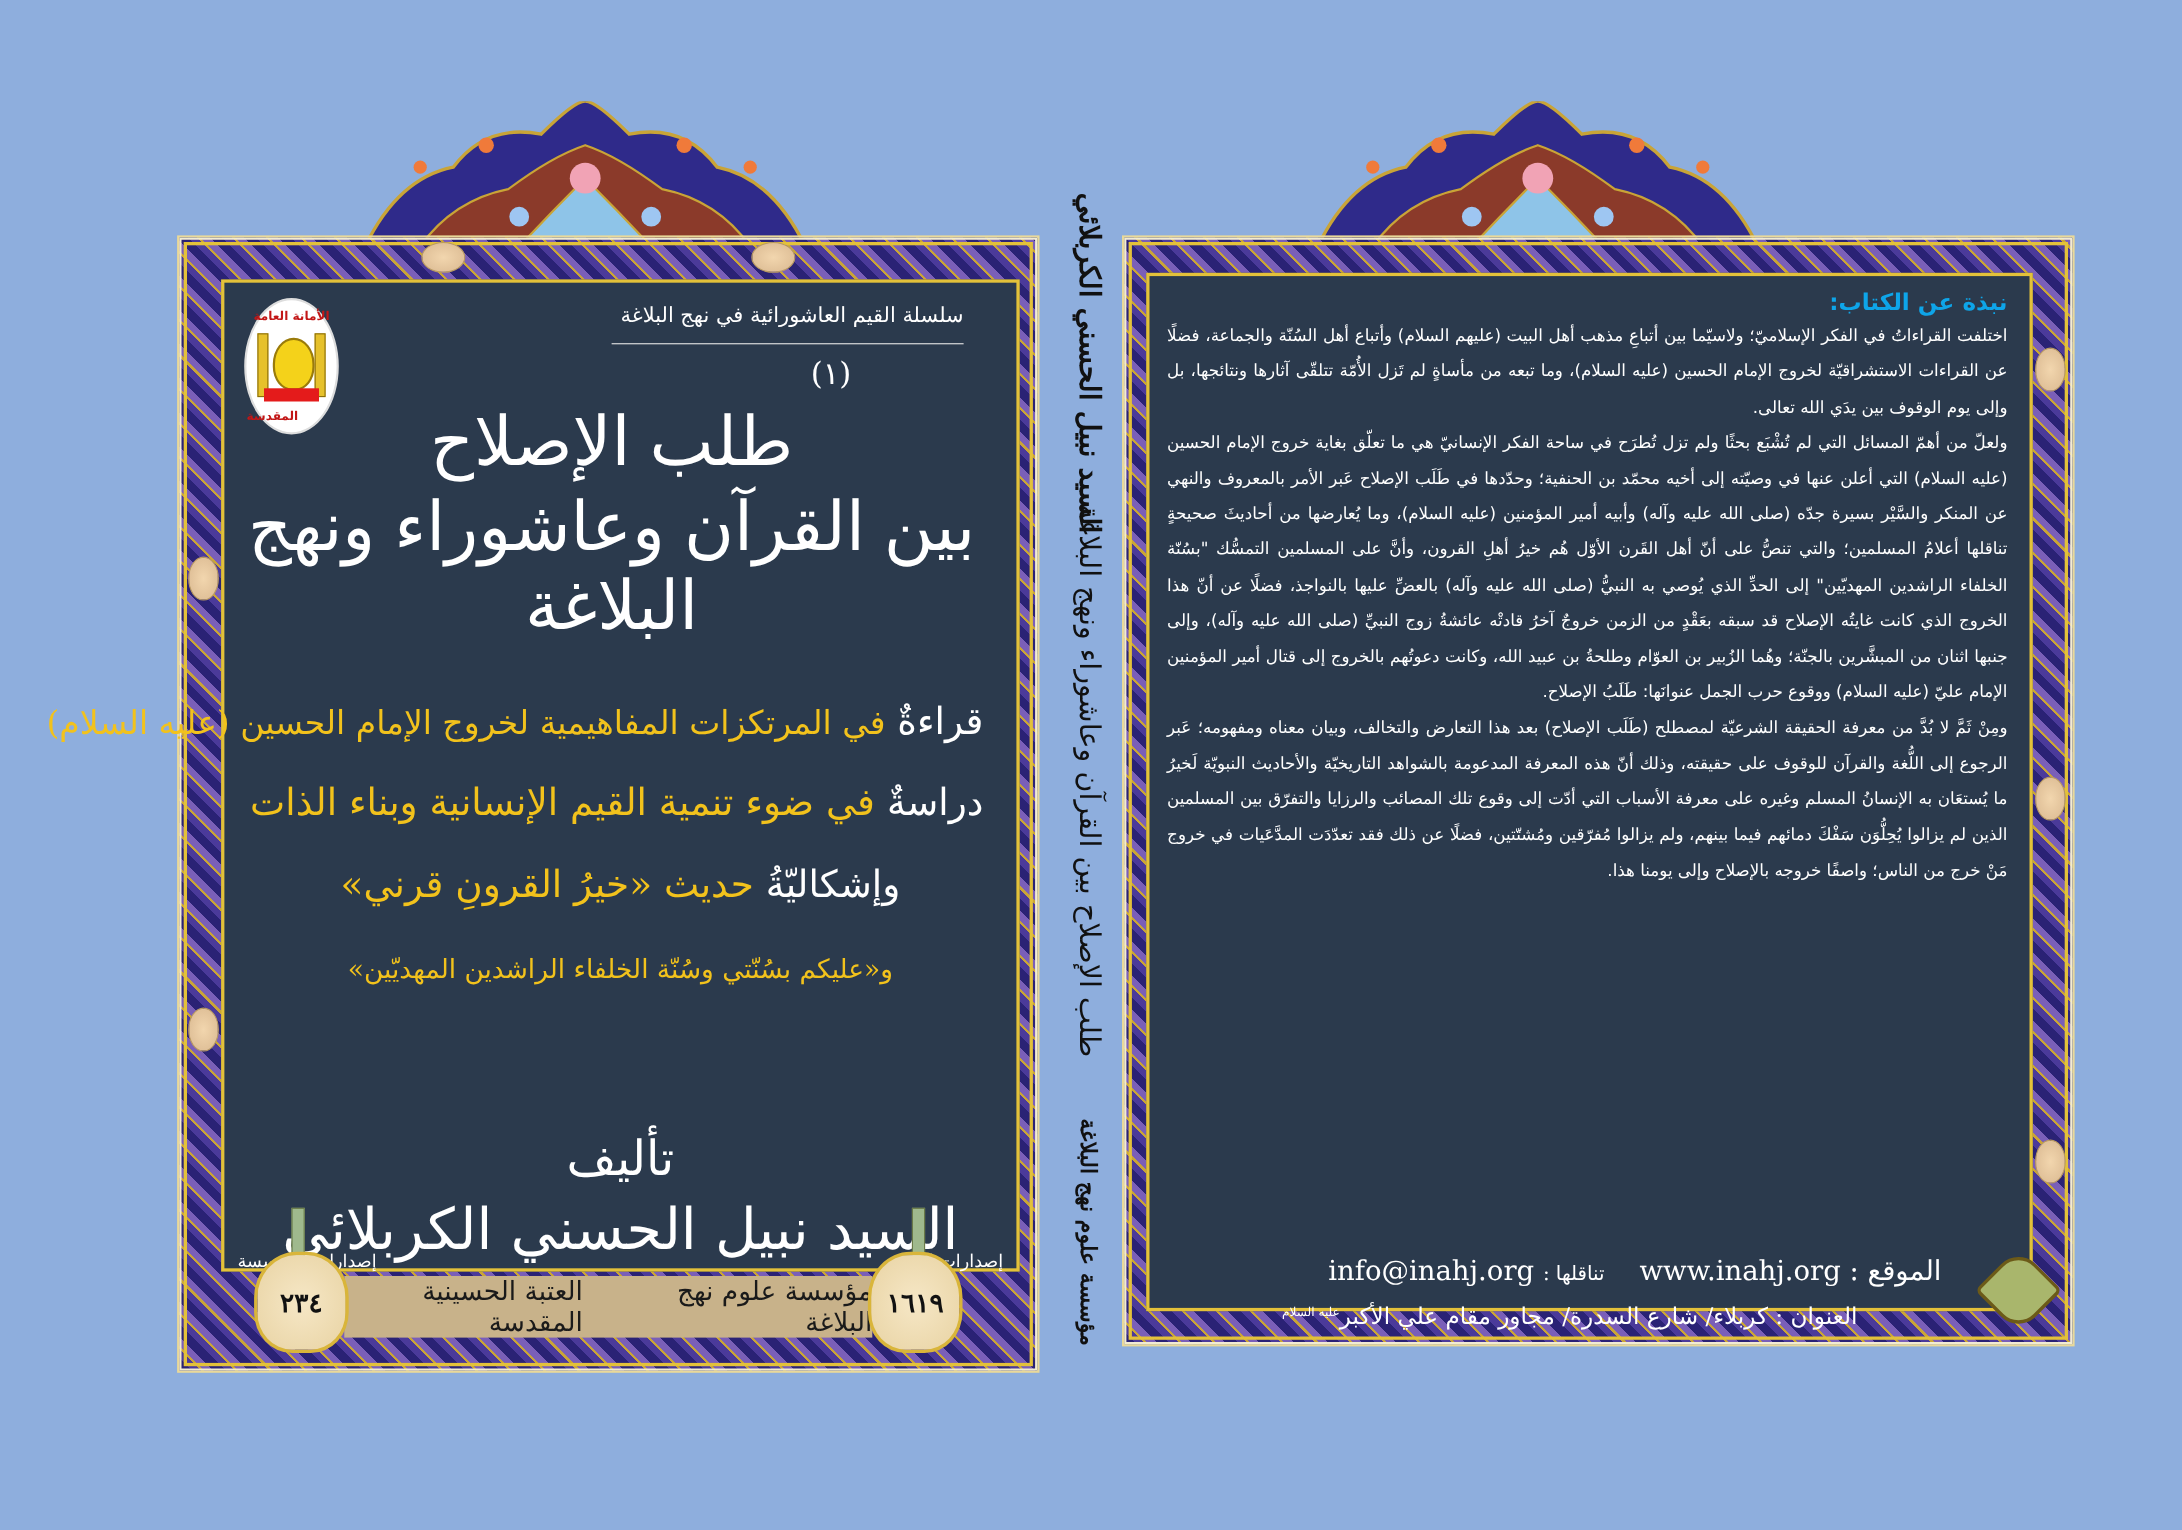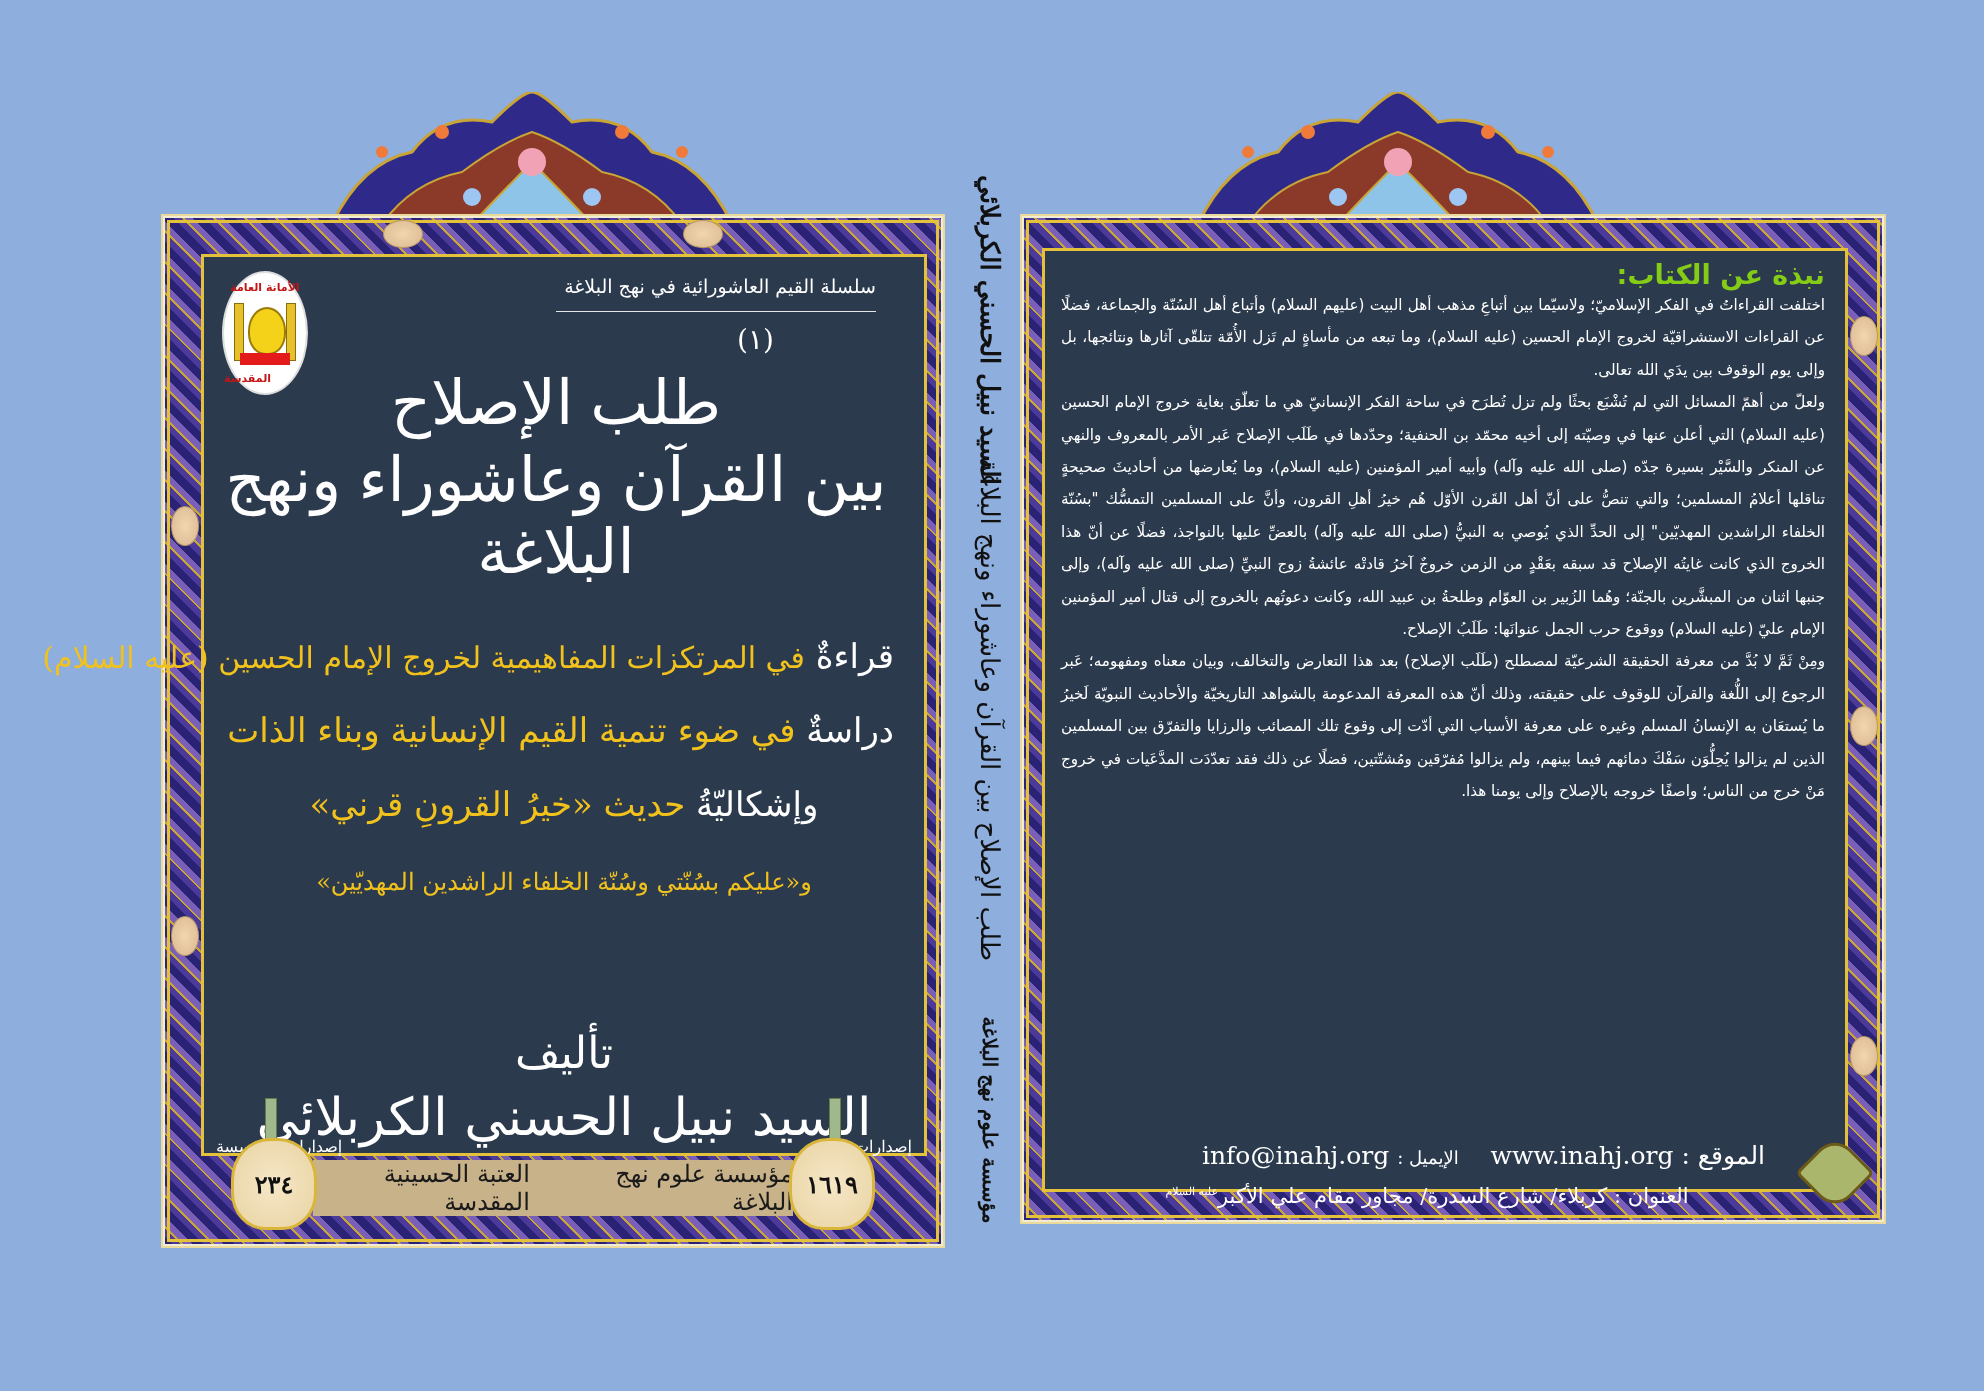--- a/index.html
+++ b/index.html
@@ -126,21 +126,21 @@
   .badge-stem { position:absolute; bottom:100px; width:10px; height:46px; background:#9fb98d; border:1px solid #6a7a48; }
   .badge-stem.l { left:102px; } .badge-stem.r { right:102px; }
 
   
   .about {
     direction:rtl; text-align:justify; color:#fff;
     position:absolute; left:16px; right:20px; top:10px;
     font-family:"DejaVu Sans", sans-serif; font-size:15.2px; line-height:32.4px;
   }
   .about h2 {
-    margin:0; font-size:27px; color:#84cc16; line-height:28px; font-weight:bold;
+    margin:0; font-size:21px; color:#0ea5e9; line-height:28px; font-weight:bold;
   }
   .about p { margin:0; }
   .contact {
     position:absolute; left:60px; right:80px; top:888px; direction:rtl; color:#fff;
     font-family:"DejaVu Serif", serif;
   }
   .contact .row1 { font-size:25px; text-align:right; line-height:34px; }
   .contact .row2 { font-size:21px; text-align:center; line-height:34px; margin-right:16px; }
   .contact sup { font-size:11px; }
   .latin { direction:ltr; unicode-bidi:embed; }
@@ -252,21 +252,21 @@
       <h2>نبذة عن الكتاب:</h2>
       <p>اختلفت القراءاتُ في الفكر الإسلاميّ؛ ولاسيّما بين أتباعِ مذهب أهل البيت (عليهم السلام) وأتباع أهل السُنّة والجماعة، فضلًا عن القراءات الاستشراقيّة لخروج الإمام الحسين (عليه السلام)، وما تبعه من مأساةٍ لم تَزل الأُمّة تتلقّى آثارها ونتائجها، بل وإلى يوم الوقوف بين يدَي الله تعالى.</p>
       <p>ولعلّ من أهمّ المسائل التي لم تُشْبَع بحثًا ولم تزل تُطرَح في ساحة الفكر الإنسانيّ هي ما تعلّق بغاية خروج الإمام الحسين (عليه السلام) التي أعلن عنها في وصيّته إلى أخيه محمّد بن الحنفية؛ وحدّدها في طَلَب الإصلاح عَبر الأمر بالمعروف والنهي عن المنكر والسَّيْر بسيرة جدّه (صلى الله عليه وآله) وأبيه أمير المؤمنين (عليه السلام)، وما يُعارضها من أحاديثَ صحيحةٍ تناقلها أعلامُ المسلمين؛ والتي تنصُّ على أنّ أهل القَرن الأوّل هُم خيرُ أهلِ القرون، وأنَّ على المسلمين التمسُّك "بسُنّة الخلفاء الراشدين المهديّين" إلى الحدِّ الذي يُوصي به النبيُّ (صلى الله عليه وآله) بالعضِّ عليها بالنواجذ، فضلًا عن أنّ هذا الخروج الذي كانت غايتُه الإصلاح قد سبقه بعَقْدٍ من الزمن خروجٌ آخرُ قادتْه عائشةُ زوج النبيِّ (صلى الله عليه وآله)، وإلى جنبها اثنان من المبشَّرين بالجنّة؛ وهُما الزُبير بن العوّام وطلحةُ بن عبيد الله، وكانت دعوتُهم بالخروج إلى قتال أمير المؤمنين الإمام عليّ (عليه السلام) ووقوع حرب الجمل عنوانَها: طَلَبُ الإصلاح.</p>
       <p>ومِنْ ثَمَّ لا بُدَّ من معرفة الحقيقة الشرعيّة لمصطلح (طَلَب الإصلاح) بعد هذا التعارض والتخالف، وبيان معناه ومفهومه؛ عَبر الرجوع إلى اللُّغة والقرآن للوقوف على حقيقته، وذلك أنّ هذه المعرفة المدعومة بالشواهد التاريخيّة والأحاديث النبويّة لَخيرُ ما يُستعَان به الإنسانُ المسلم وغيره على معرفة الأسباب التي أدّت إلى وقوع تلك المصائب والرزايا والتفرّق بين المسلمين الذين لم يزالوا يُحِلُّوَن سَفْكَ دمائهم فيما بينهم، ولم يزالوا مُفرّقين ومُشتّتين، فضلًا عن ذلك فقد تعدّدَت المدَّعَيات في خروج مَنْ خرج من الناس؛ واصفًا خروجه بالإصلاح وإلى يومنا هذا.</p>
     </div>
     <div class="contact">
       <div class="row1">
         <span>الموقع :</span>
         <span class="latin">www.inahj.org</span>
         &nbsp;&nbsp;
-        <span style="font-size:18px">الإيميل :</span>
+        <span style="font-size:18px">تناقلها :</span>
         <span class="latin">info@inahj.org</span>
       </div>
       <div class="row2">
         <span>العنوان :</span>
         <span>كربلاء/ شارع السدرة/ مجاور مقام علي الأكبر</span><sup>عليه السلام</sup>
       </div>
     </div>
     <div class="corner-orn"></div>
   </div>
 </div>

